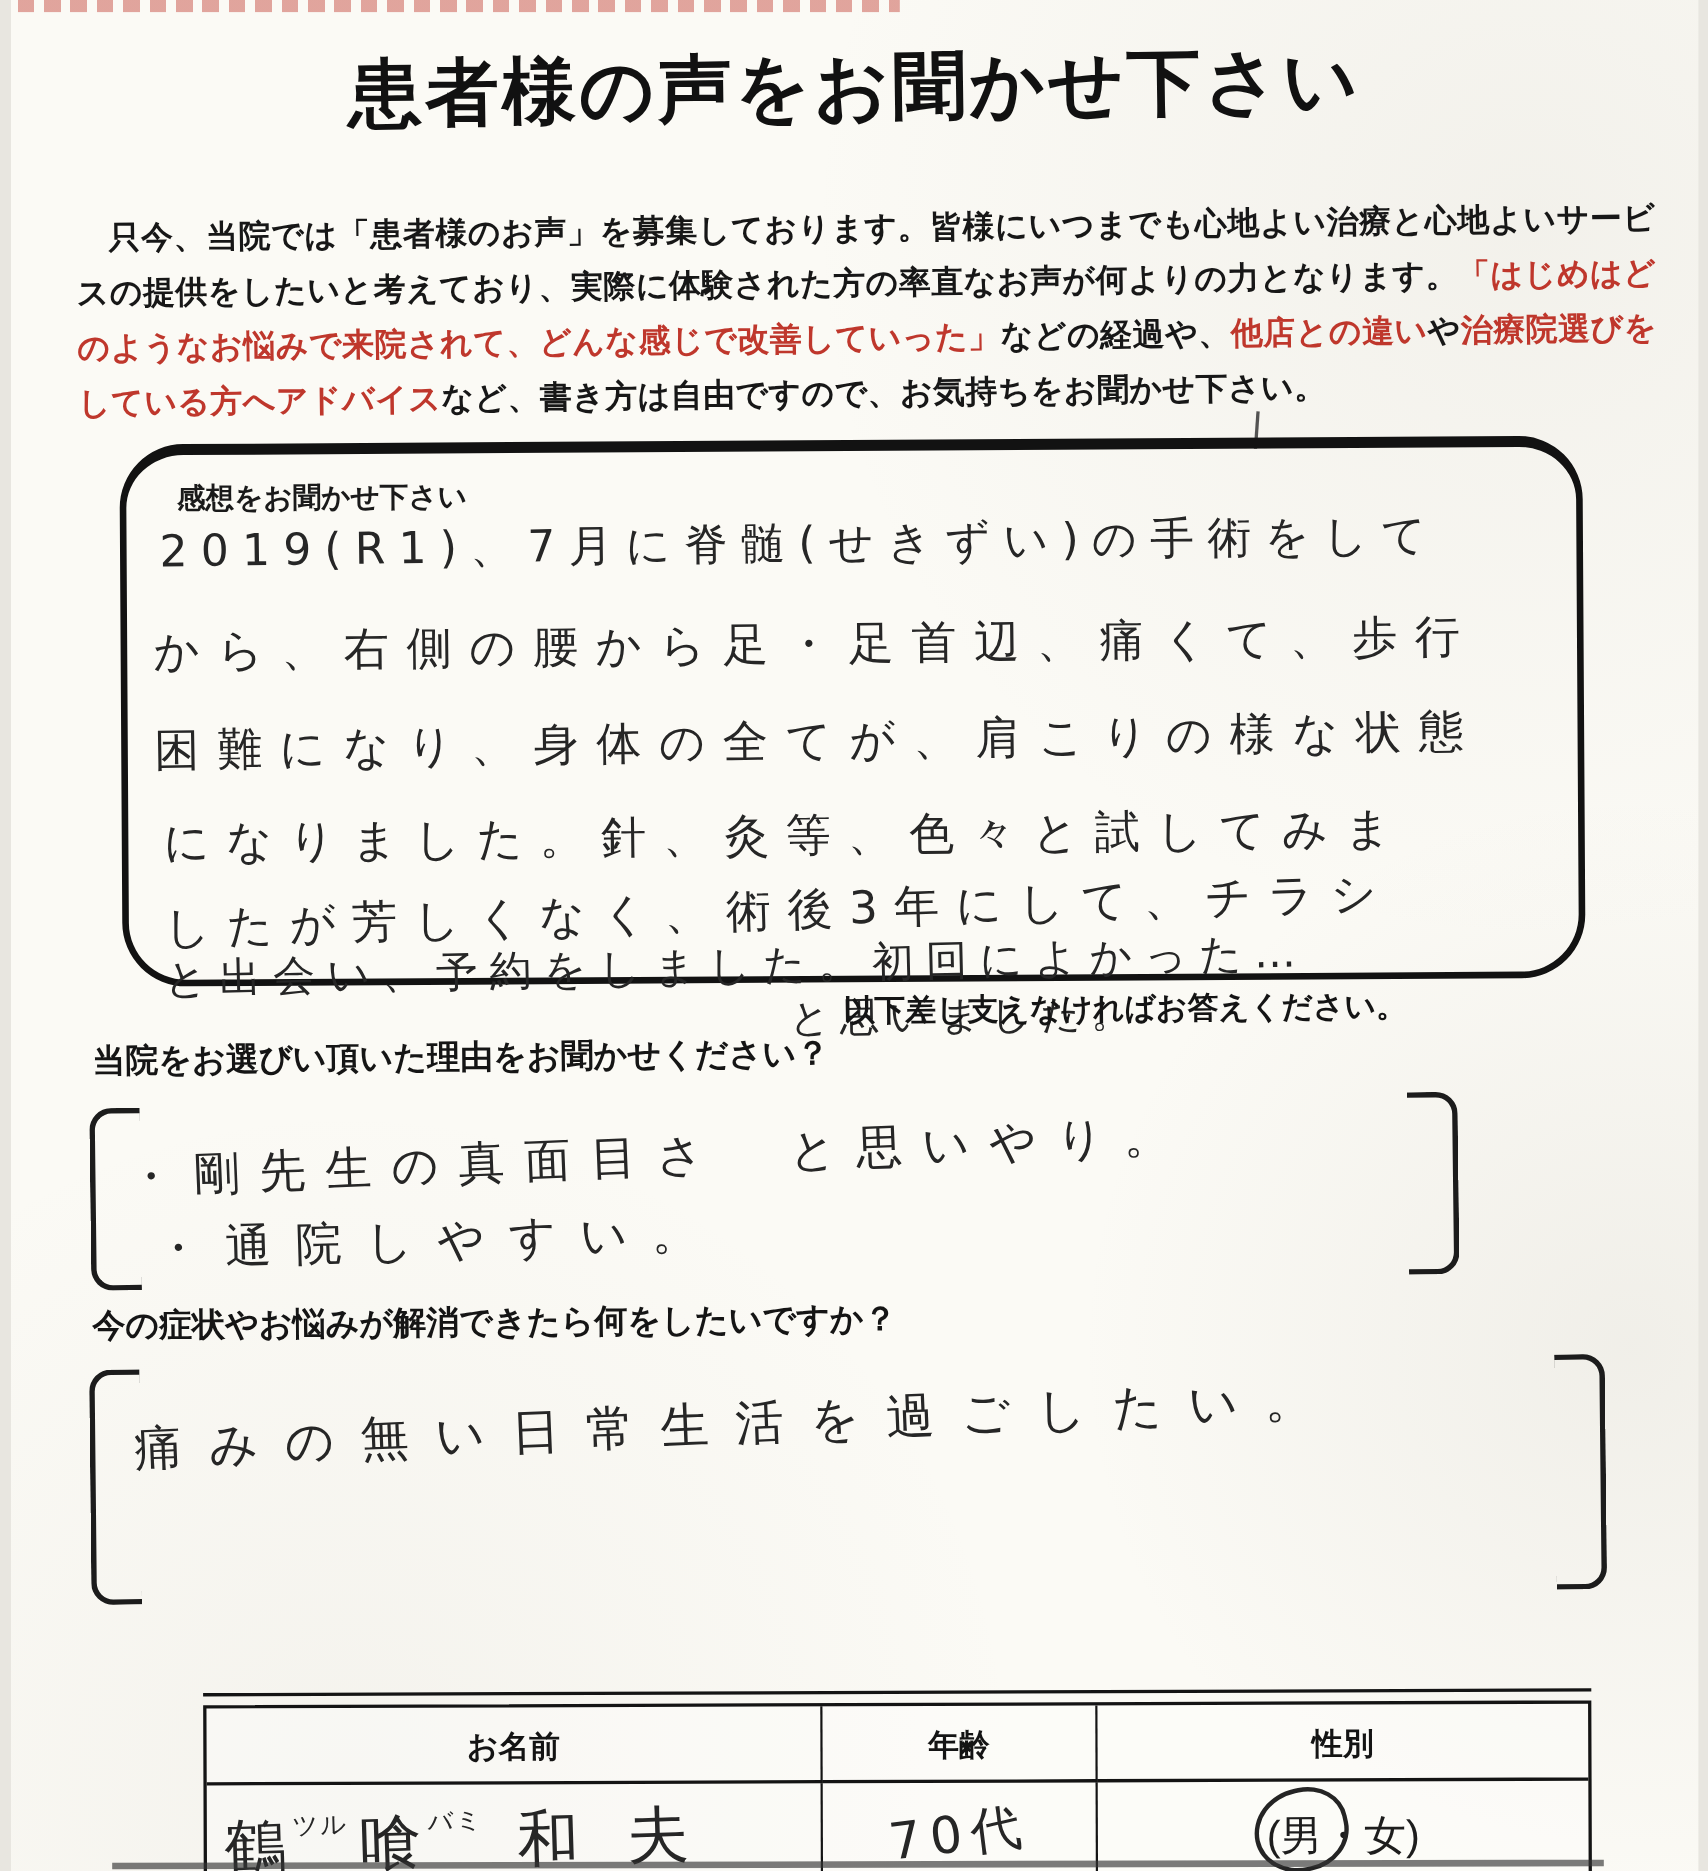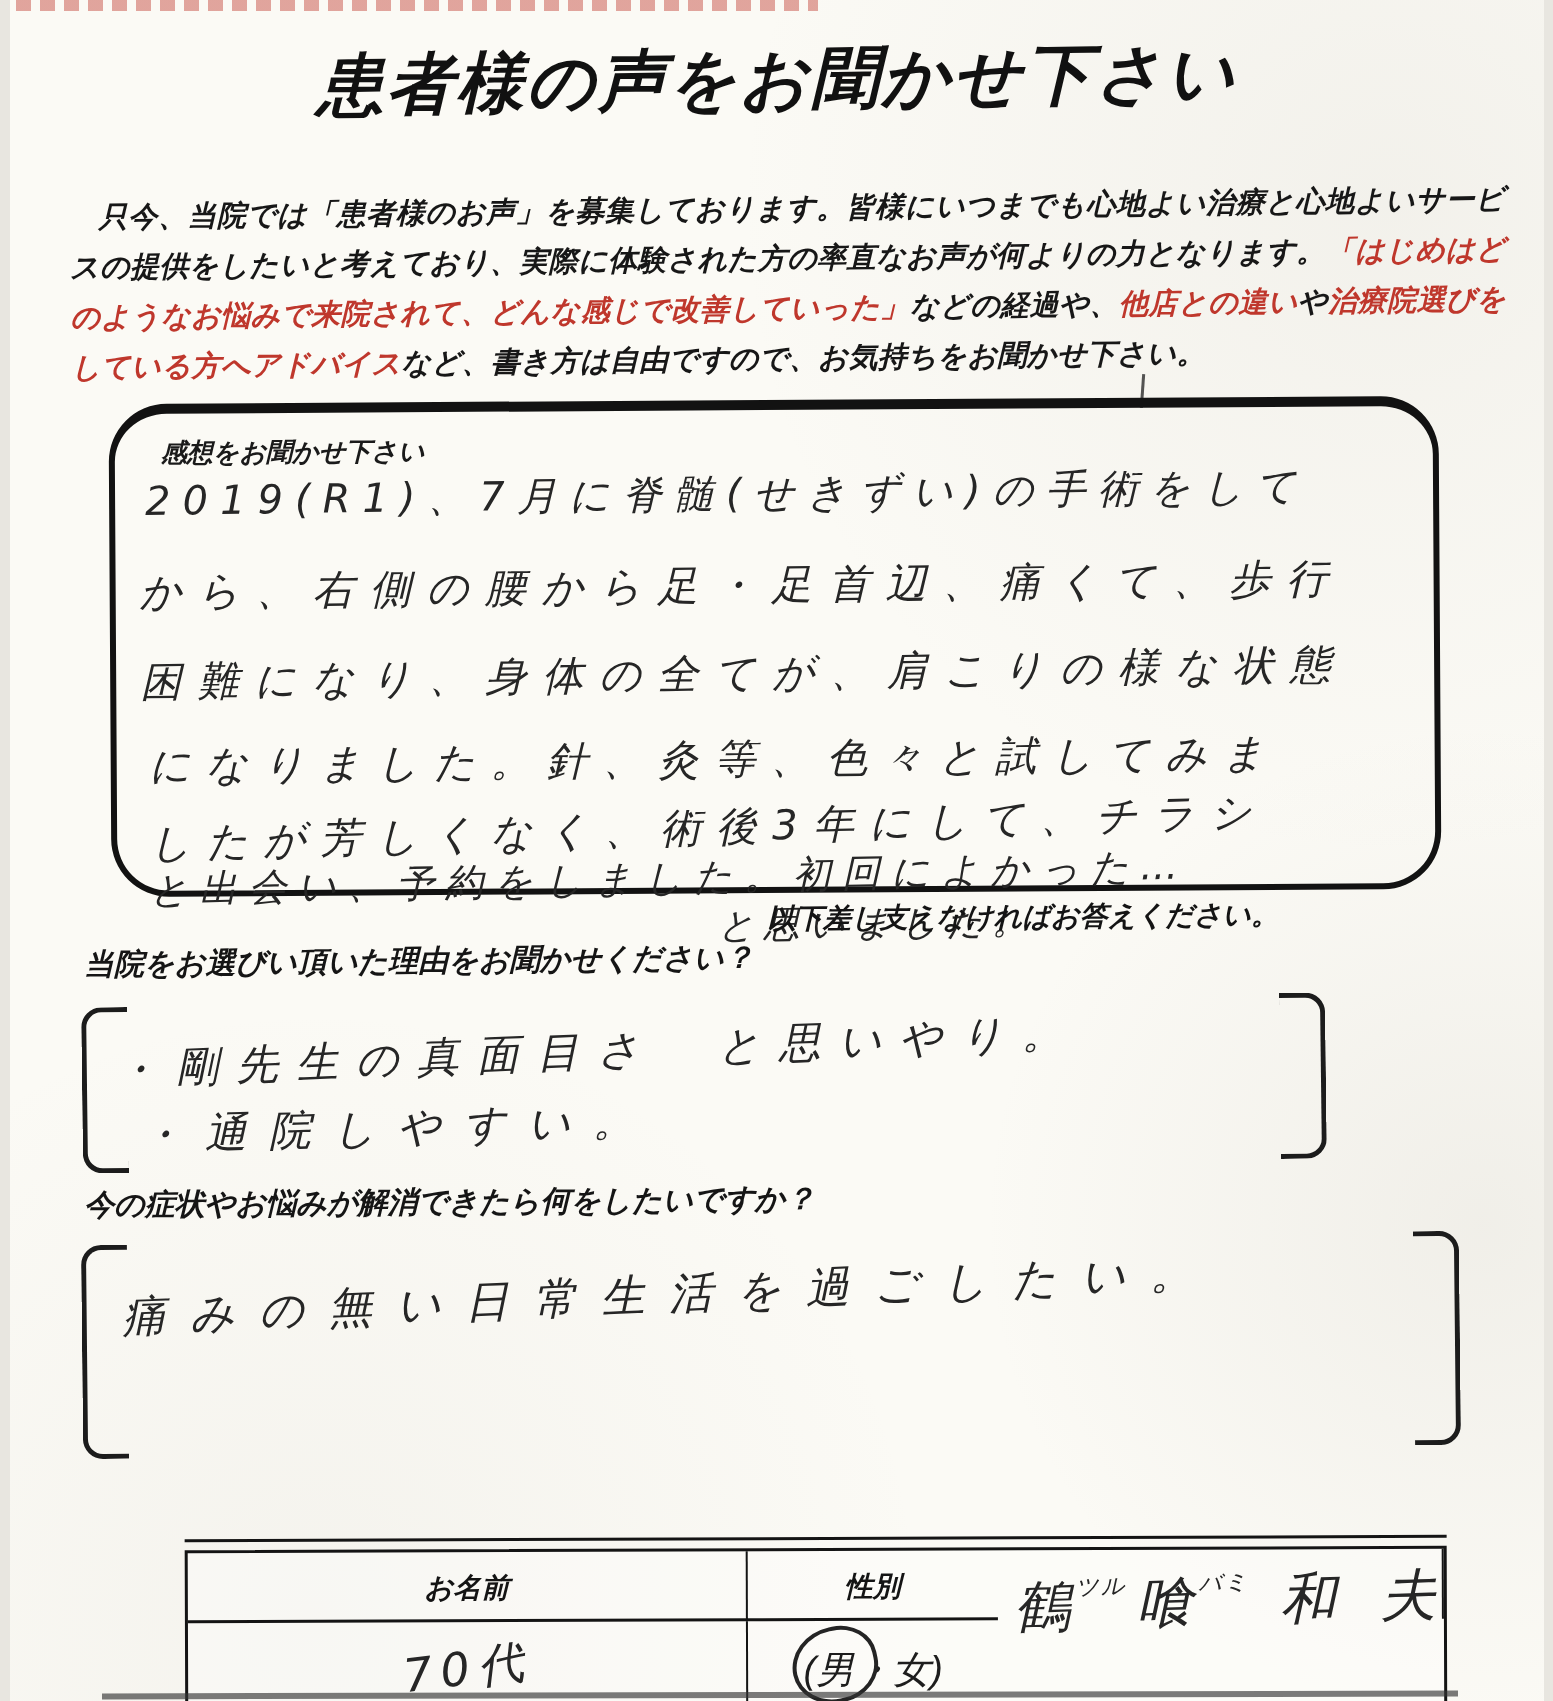--- a/index.html
+++ b/index.html
@@ -11,21 +11,20 @@
     position:relative;
     width:1534px; height:1701px;
     margin:0 auto;
     overflow:hidden;
     color:#161616;
     background:
       radial-gradient(circle at 90% 12%, rgba(185,180,168,.13), transparent 32%),
       radial-gradient(circle at 96% 72%, rgba(185,180,168,.16), transparent 26%),
       radial-gradient(circle at 20% 95%, rgba(185,180,168,.10), transparent 30%),
       #fbfaf5;
-    font-style: italic;
   }
   
   .edge-strip {
     position:absolute; left:6px; top:0; width:802px; height:11px;
     background:repeating-linear-gradient(90deg,
       rgba(191,55,44,.55) 0 15px, rgba(191,55,44,0) 15px 24px);
     opacity:.8;
   }
   .title {
     position:absolute; left:0; right:0; top:34px; margin:0;
@@ -173,20 +172,21 @@
   </div>
 
   <div class="q-label q2">今の症状やお悩みが解消できたら何をしたいですか？</div>
 
   <div class="bracket-box b2">
     <div class="hw a2-l1">痛みの無い日常生活を過ごしたい。</div>
   </div>
 
   <div class="info-table">
     <div class="cell th c1">お名前</div>
+    <div class="cell th c2">年齢</div>
     <div class="cell th c3">性別</div>
 
     <div class="cell td c1">
       <div class="hw name-line"><span class="kanji">鶴</span><span class="furi">ツル</span><span class="kanji">喰</span><span class="furi">バミ</span><span class="kanji given">和夫</span></div>
     </div>
 
     <div class="cell td c2 age-cell">
       <span class="hw age-hw">70代</span>
     </div>
 

